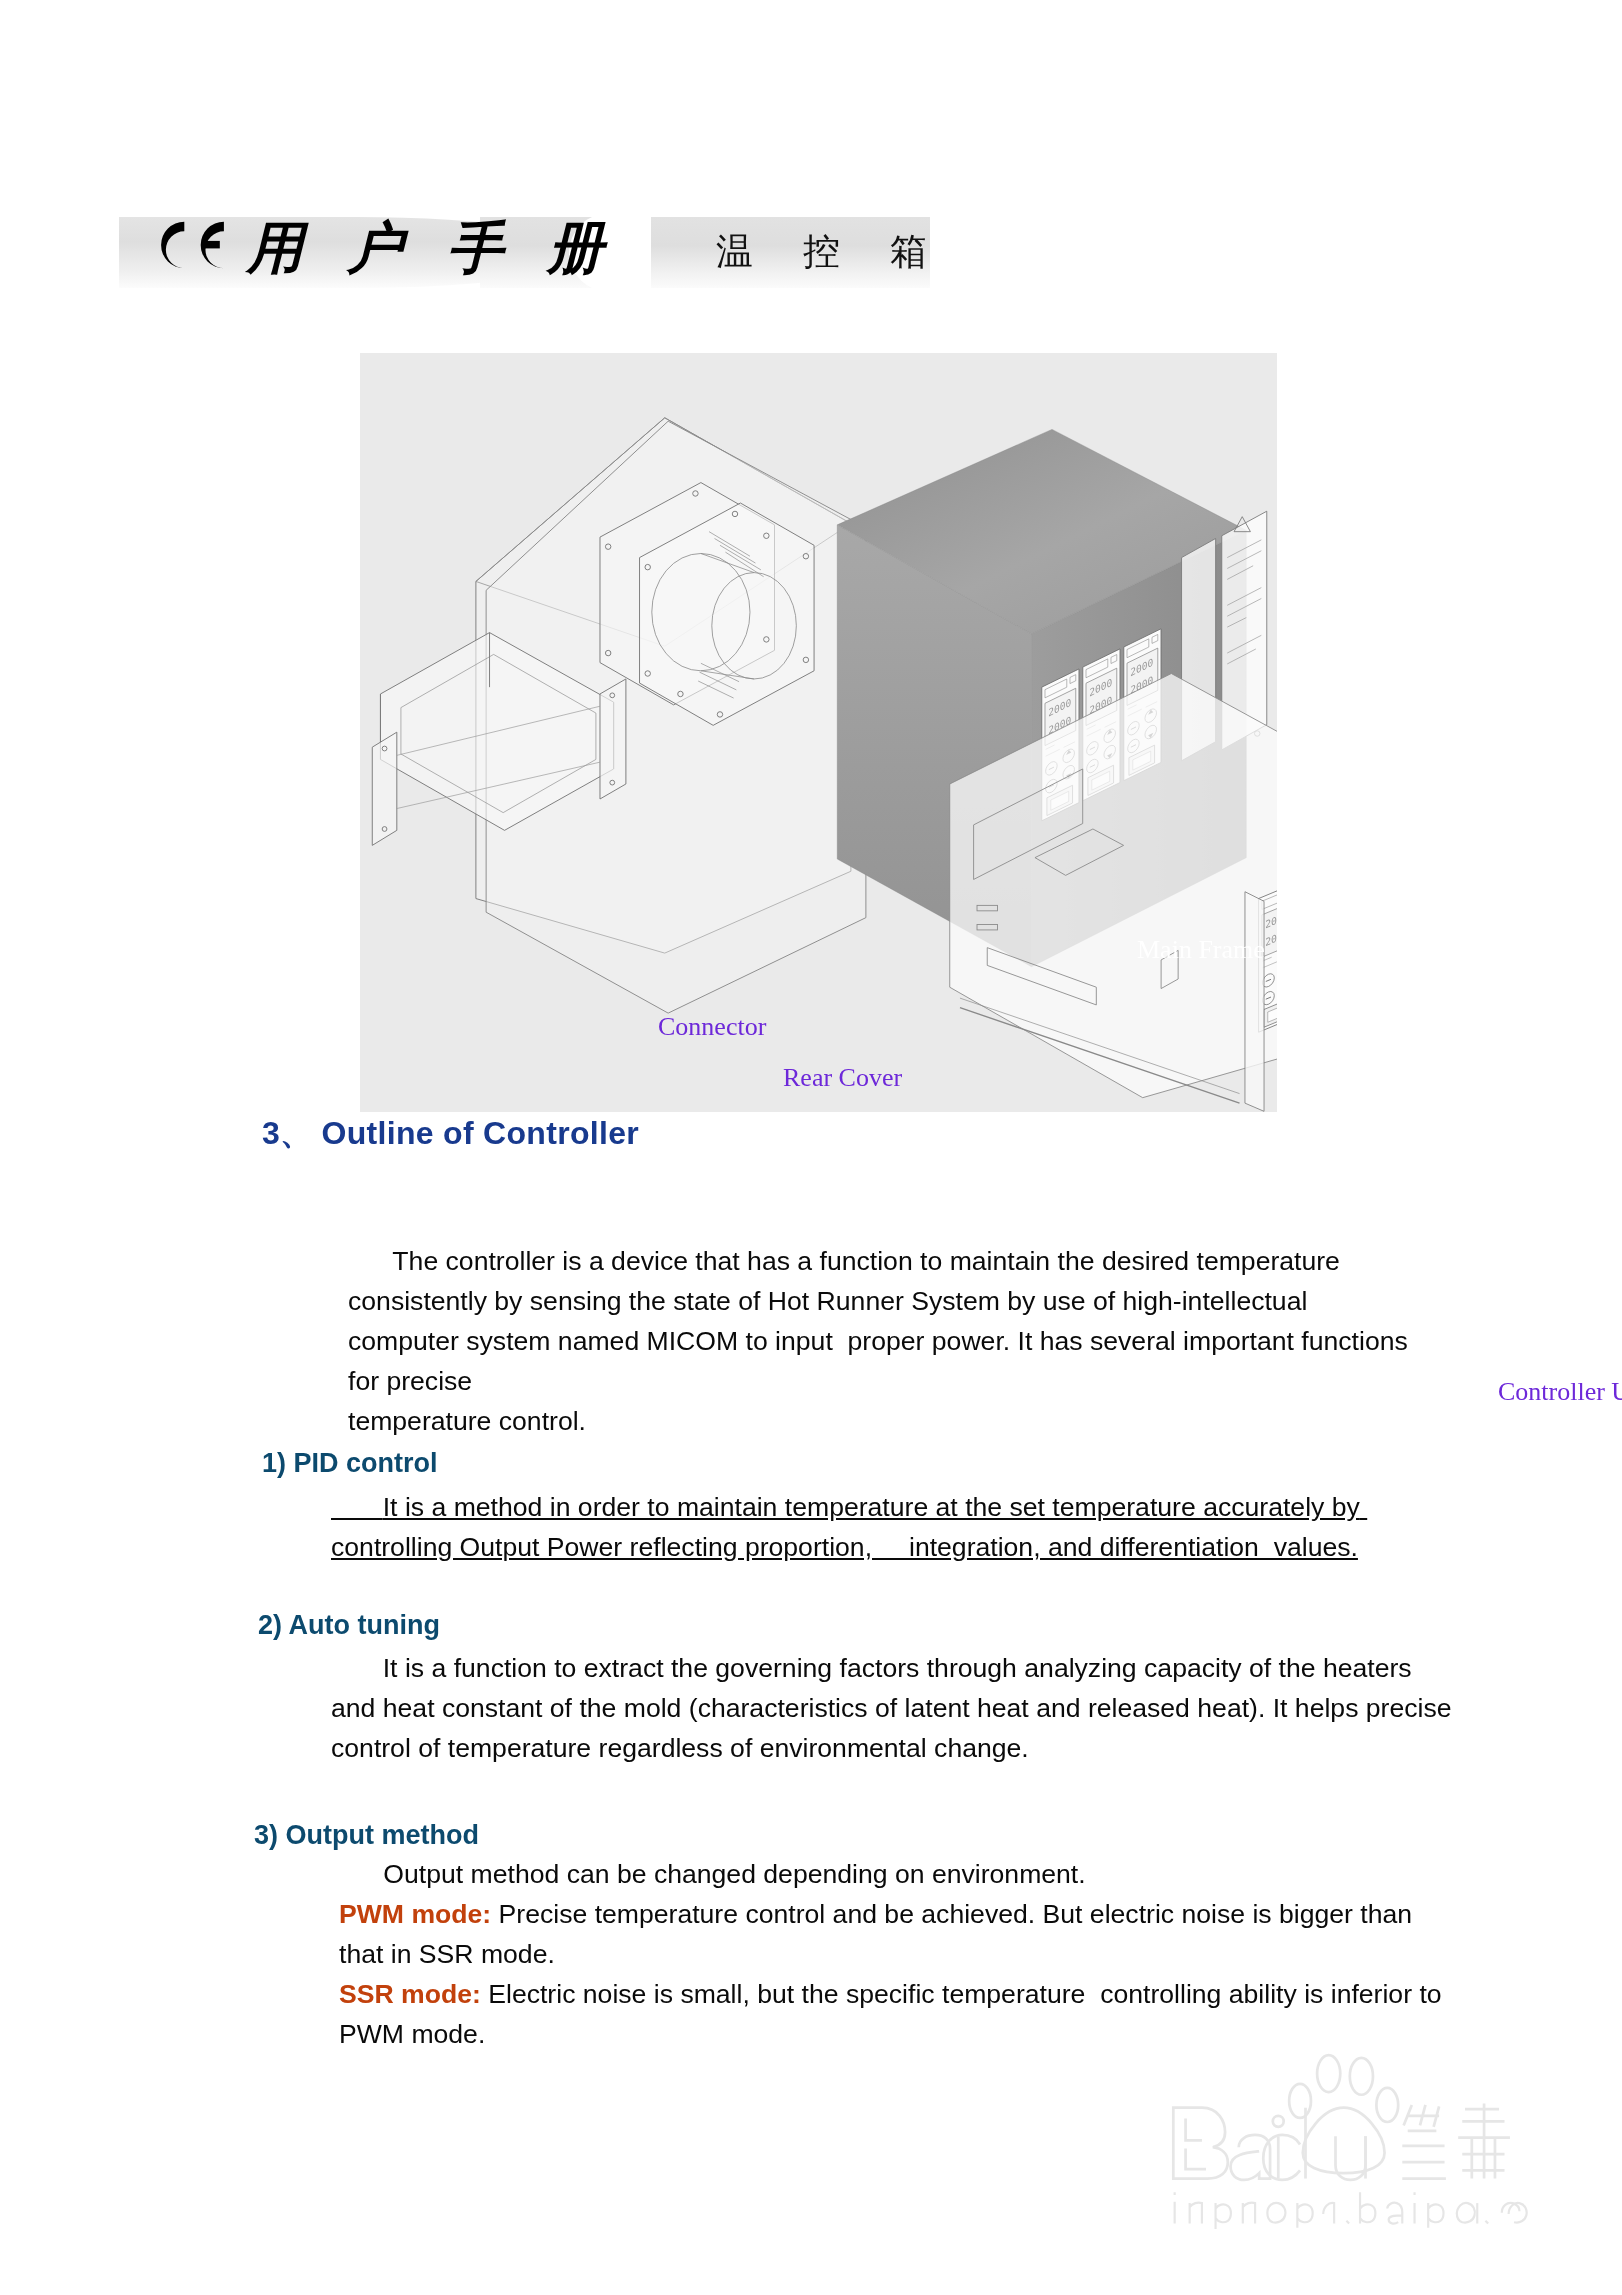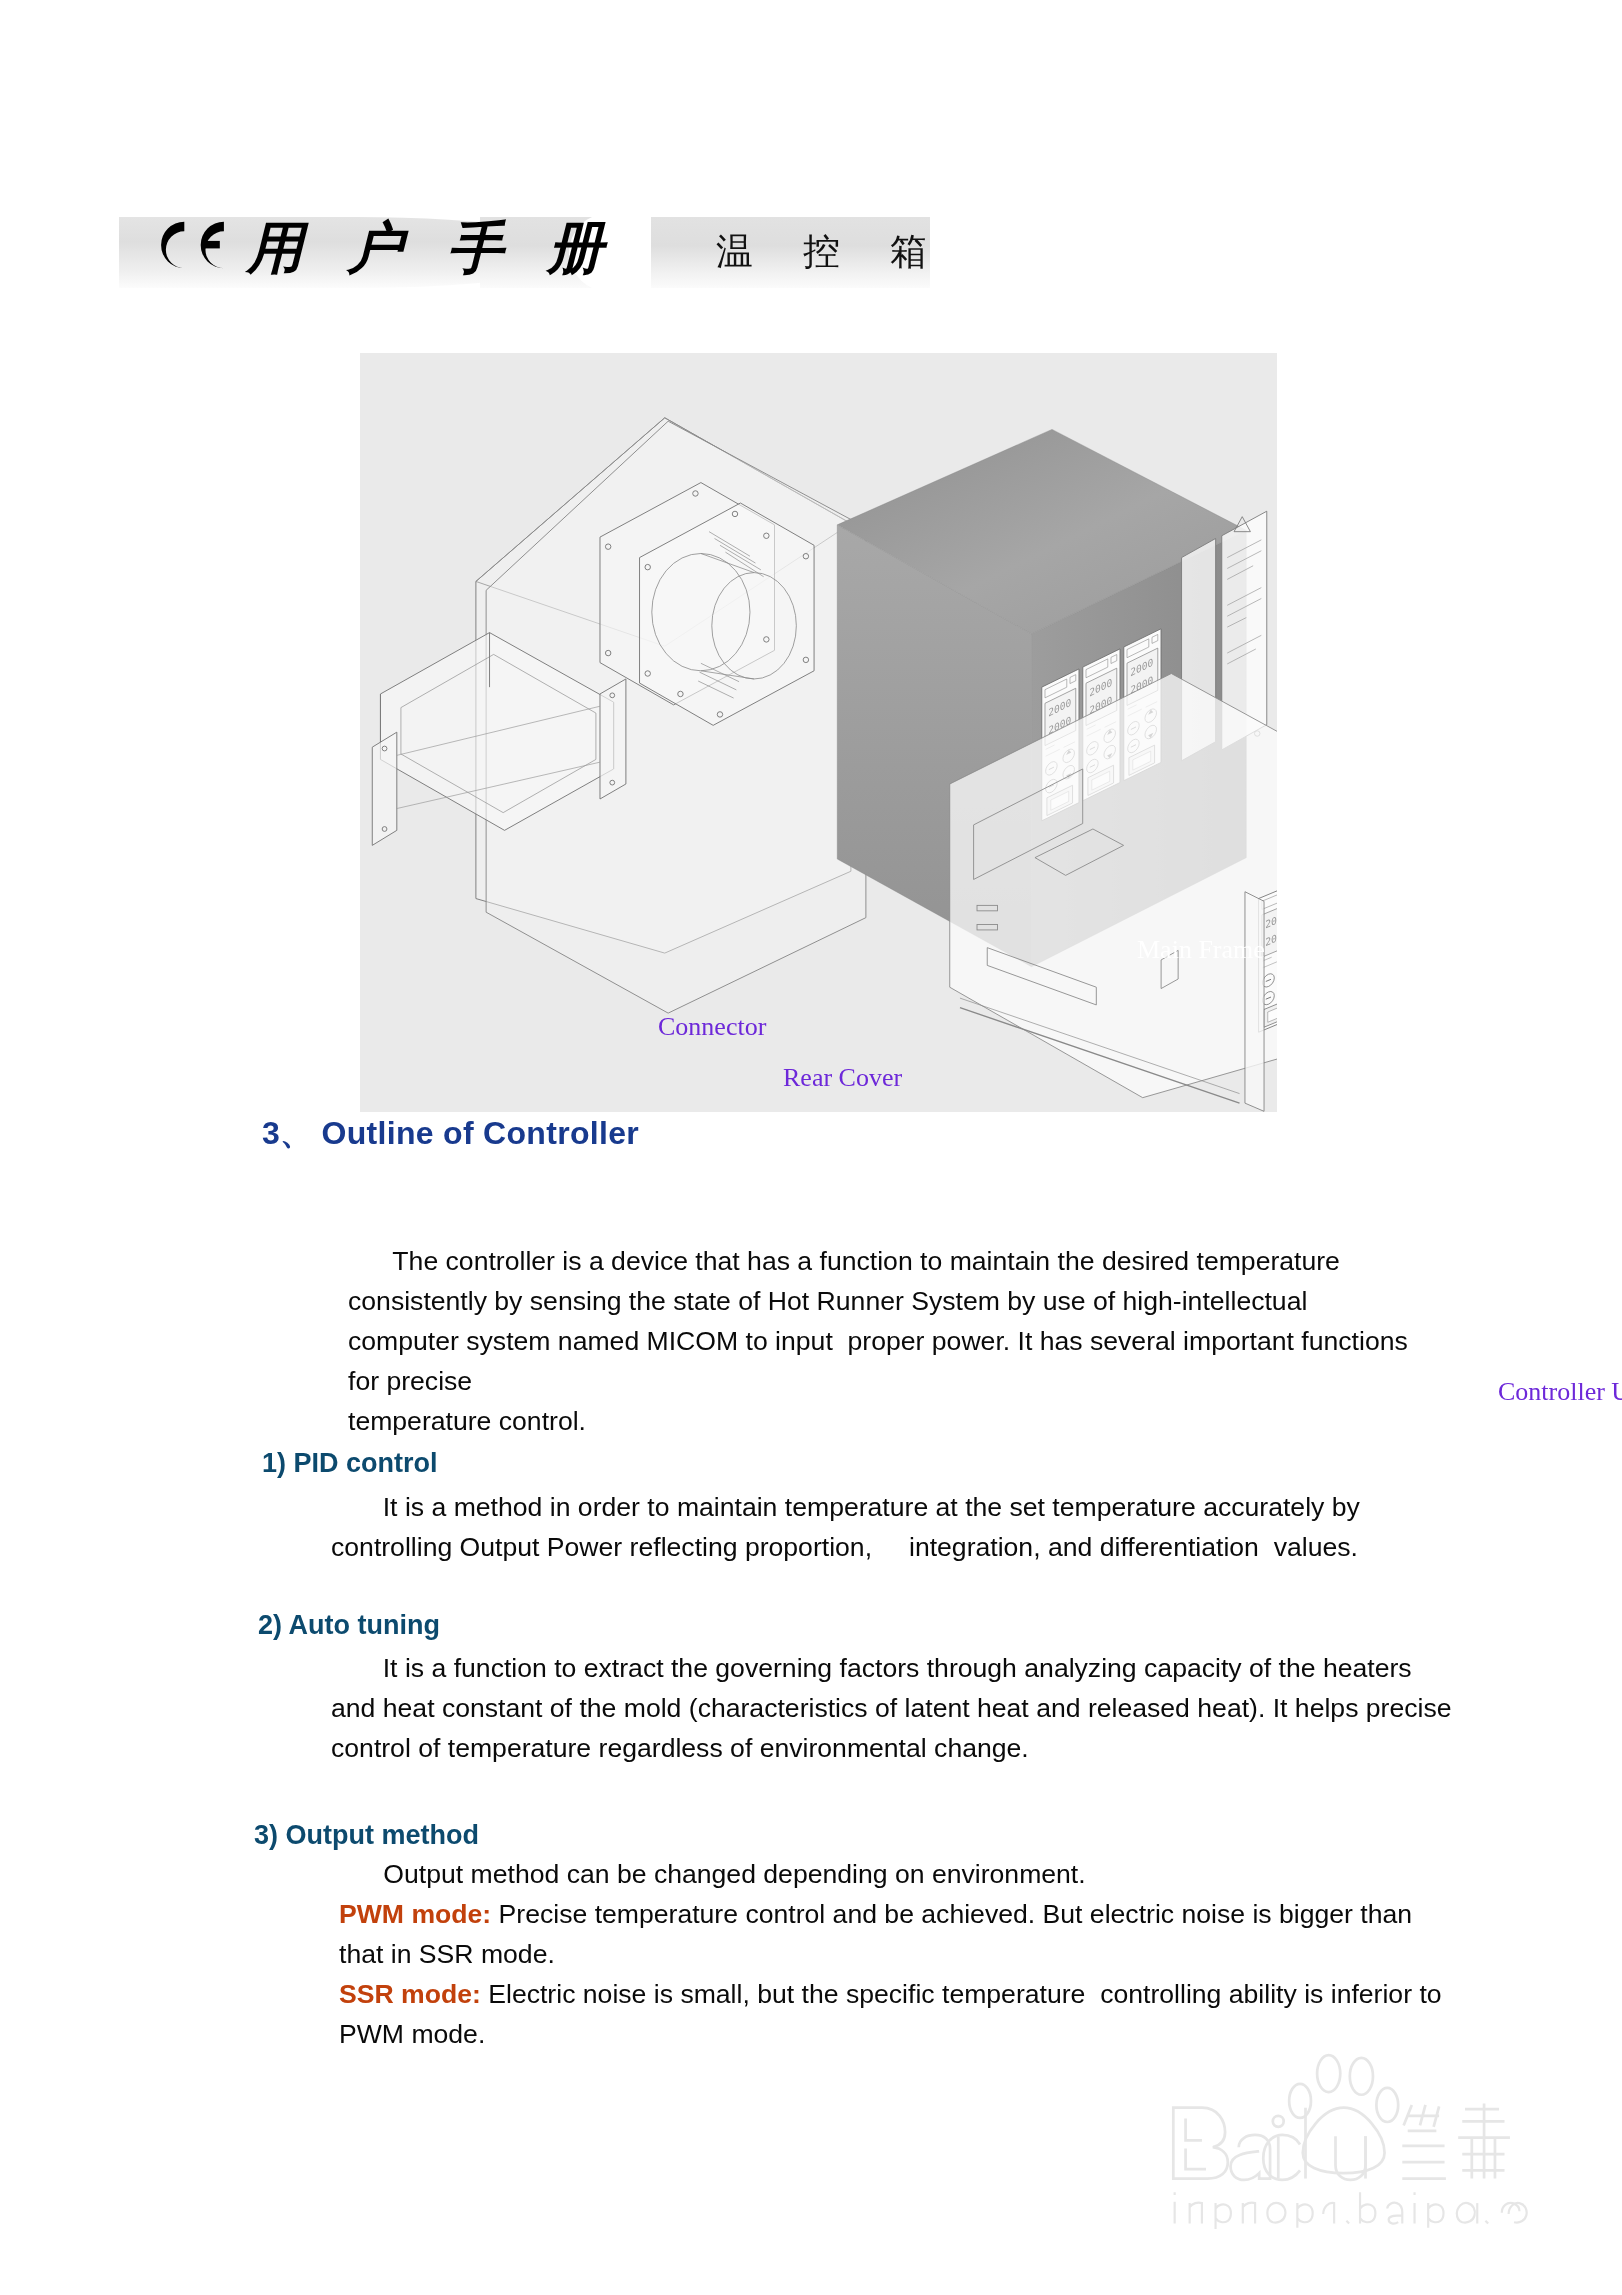--- a/index.html
+++ b/index.html
@@ -148,21 +148,21 @@
     white-space: pre-wrap;
   }
   .mode-label {
     color: #c2410c;
     font-weight: bold;
   }
 
   #heading-outline        { left: 262px;  top: 1112px; }
   #para-intro             { left: 348px;  top: 1205px; width: 1063px; margin-top: 36px; }
   #heading-pid            { left: 262px;  top: 1448px; }
-  #para-pid               { left: 331px;  top: 1487px; width: 1090px; }
+  #para-pid               { left: 331px;  top: 1487px; width: 1090px; text-decoration: underline; }
   #heading-autotuning     { left: 258px;  top: 1610px; }
   #para-autotuning        { left: 331px;  top: 1648px; width: 1125px; }
   #heading-output         { left: 254px;  top: 1812px; margin-top: 8px; }
   #para-output            { left: 339px;  top: 1854px; width: 1118px; }
 
   
   #watermark {
     position: absolute;
     left: 1131px;
     top: 2045px;

